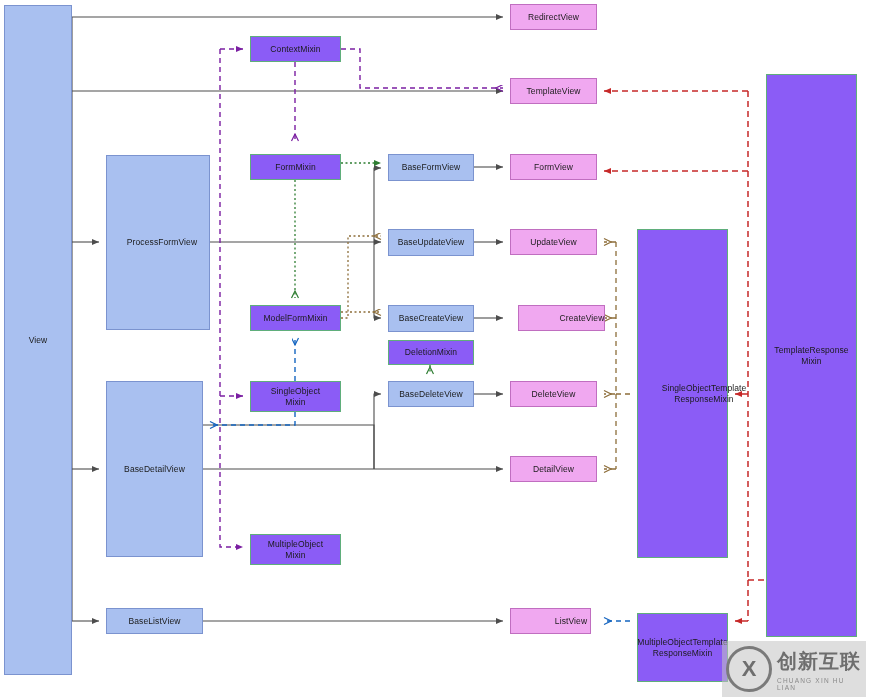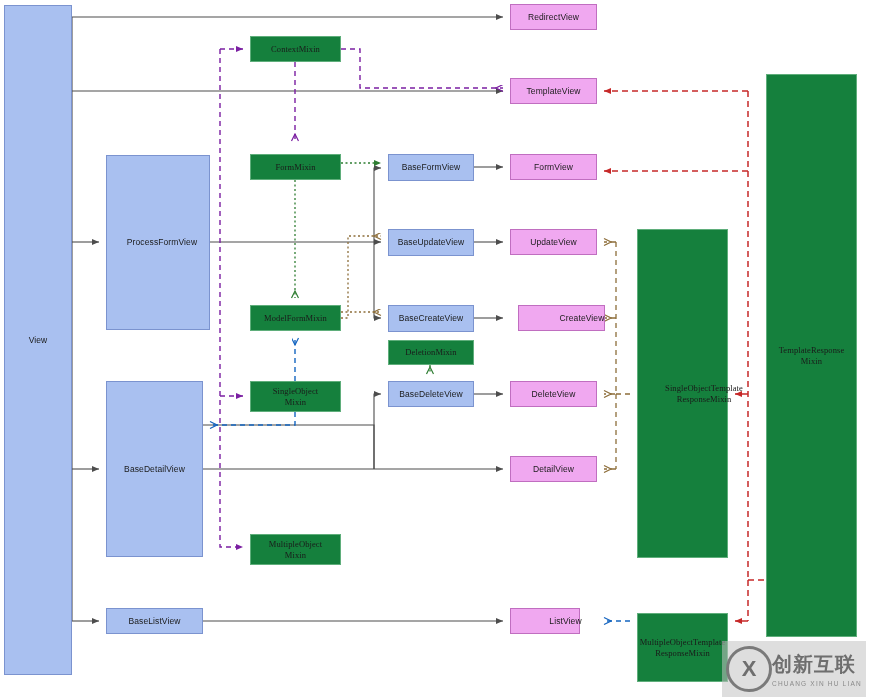--- a/index.html
+++ b/index.html
@@ -39,23 +39,22 @@
     border-style: solid;
     white-space: pre-line;
     letter-spacing: 0.1px;
     z-index: 3;
   }
   .node.blue {
     background: #a9c0f0;
     border-color: #7b93cf;
   }
   .node.green {
-    background: #15803d;
+    background: #8b5cf6;
     border-color: #5fae7b;
-    font-family: Liberation Serif, serif;
   }
   .node.pink {
     background: #f0a8f0;
     border-color: #c06ec0;
   }
   .watermark {
     position: absolute;
     right: 4px;
     bottom: 2px;
     width: 144px;
@@ -74,20 +73,21 @@
     border: 3px solid #7a7a7a;
     color: #6e6e6e;
     font-size: 22px;
     display: flex;
     align-items: center;
     justify-content: center;
     font-weight: bold;
     flex: none;
   }
   .wm-text {
+    margin-left: 5px;
     display: flex;
     flex-direction: column;
     justify-content: space-between;
   }
   .wm-main {
     font-size: 20px;
     color: #6e6e6e;
     font-weight: bold;
     letter-spacing: 1px;
   }
@@ -235,21 +235,21 @@
   <div class="node green" style="left:388px;top:340px; width:86px; height:25px;">DeletionMixin</div>
   <div class="node blue" style="left:388px;top:381px; width:86px; height:26px;">BaseDeleteView</div>
 
   <div class="node pink" style="left:510px;top:4px;   width:87px; height:26px;">RedirectView</div>
   <div class="node pink" style="left:510px;top:78px;  width:87px; height:26px;">TemplateView</div>
   <div class="node pink" style="left:510px;top:154px; width:87px; height:26px;">FormView</div>
   <div class="node pink" style="left:510px;top:229px; width:87px; height:26px;">UpdateView</div>
   <div class="node pink" style="left:518px;top:305px; width:87px; height:26px;padding-left:41px;">CreateView</div>
   <div class="node pink" style="left:510px;top:381px; width:87px; height:26px;">DeleteView</div>
   <div class="node pink" style="left:510px;top:456px; width:87px; height:26px;">DetailView</div>
-  <div class="node pink" style="left:510px;top:608px; width:70px; height:26px;padding-left:41px;">ListView</div>
+  <div class="node pink" style="left:510px;top:608px; width:81px; height:26px;padding-left:41px;">ListView</div>
 
   <div class="node green" style="left:637px;top:229px; width:91px; height:329px;padding-left:43px;">SingleObjectTemplate
 ResponseMixin</div>
   <div class="node green" style="left:637px;top:604px; width:91px; height:69px;margin-top:9px;">MultipleObjectTemplate
 ResponseMixin</div>
   <div class="node green" style="left:766px;top:74px;  width:91px; height:563px;">TemplateResponse
 Mixin</div>
 
   <div class="watermark">
     <div class="wm-logo">X</div>

